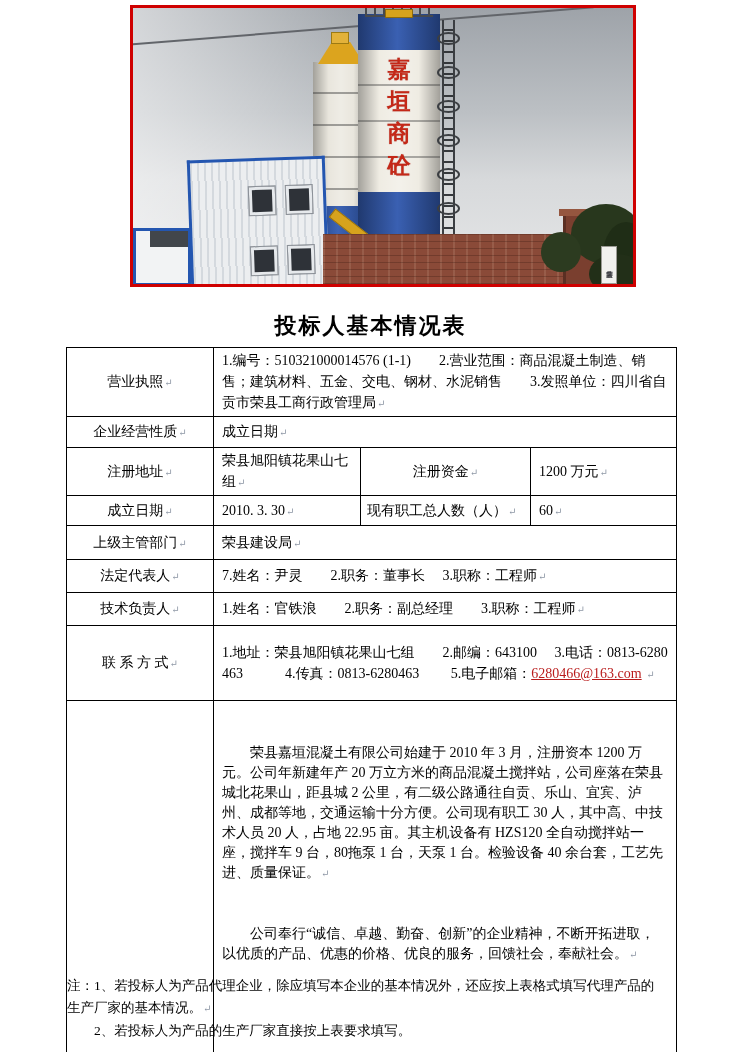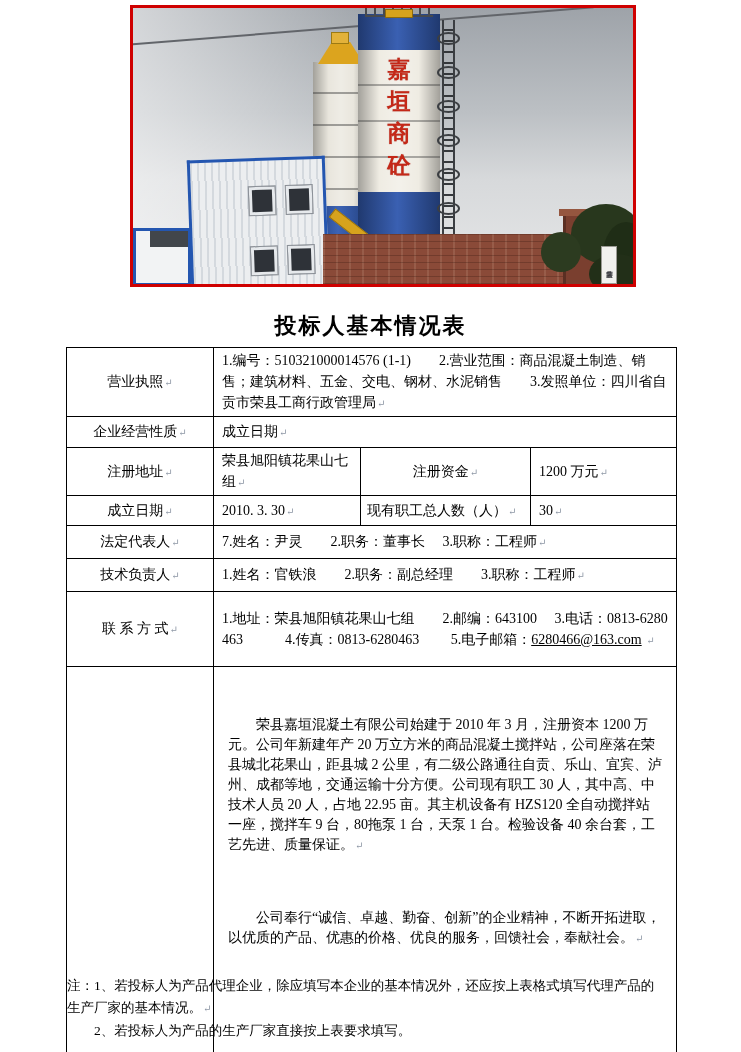--- a/index.html
+++ b/index.html
@@ -95,24 +95,24 @@
   }
   table.main td{
     border:1px solid #000;padding:2px 8px;vertical-align:middle;
     white-space:pre-wrap;word-break:break-all;
   }
   td.lbl{text-align:center;padding:2px 2px;}
   td.ctr{text-align:center;}
   td.vtop{vertical-align:top;}
   td.wrapcell{padding:2px 14px 2px 8px;}
   .pm{font-style:normal;color:#8d97a5;font-size:10px;margin-left:1px;}
-  a.link{color:#000000;text-decoration:underline;cursor:pointer;}
+  a.link{color:#b91c1c;text-decoration:underline;cursor:pointer;}
   
   td.intro{line-height:20px;}
-  td.intro p{margin:6px;}
+  td.intro p{margin:0;}
   td.intro p.ind{text-indent:2em;}
   
   .notes{position:absolute;left:67px;top:975px;width:592px;font-size:13.5px;line-height:22px;}
   .notes p{margin:0;white-space:pre-wrap;}
   .notes p.n2{text-indent:2em;font-family:Liberation Serif, serif;}
 </style>
 </head>
 <body>
 
 <div class="photo">
@@ -190,23 +190,27 @@
     <td class="lbl" style="height:42px;"><span>注册地址</span><i class="pm">↵</i></td>
     <td class="wrapcell"><span>荣县旭阳镇花果山七组</span><i class="pm">↵</i></td>
     <td class="lbl"><span>注册资金</span><i class="pm">↵</i></td>
     <td><span>1200 万元</span><i class="pm">↵</i></td>
   </tr>
 
   <tr>
     <td class="lbl" style="height:25px;"><span>成立日期</span><i class="pm">↵</i></td>
     <td><span>2010. 3. 30</span><i class="pm">↵</i></td>
     <td style="padding:2px 2px 2px 6px;"><span>现有职工总人数（人）</span><i class="pm">↵</i></td>
-    <td><span>30</span><i class="pm">↵</i></td>
-  </tr>
-
+    <td><span>60</span><i class="pm">↵</i></td>
+  </tr>
+
+  <tr>
+    <td class="lbl" style="height:29px;"><span>上级主管部门</span><i class="pm">↵</i></td>
+    <td colspan="3"><span>荣县建设局</span><i class="pm">↵</i></td>
+  </tr>
 
 
   <tr>
     <td class="lbl" style="height:28px;"><span>法定代表人</span><i class="pm">↵</i></td>
     <td colspan="3"><span>7.姓名：尹灵　　2.职务：董事长　 3.职称：工程师</span><i class="pm">↵</i></td>
   </tr>
 
   <tr>
     <td class="lbl" style="height:28px;"><span>技术负责人</span><i class="pm">↵</i></td>
     <td colspan="3"><span>1.姓名：官铁浪　　2.职务：副总经理　　3.职称：工程师</span><i class="pm">↵</i></td>

